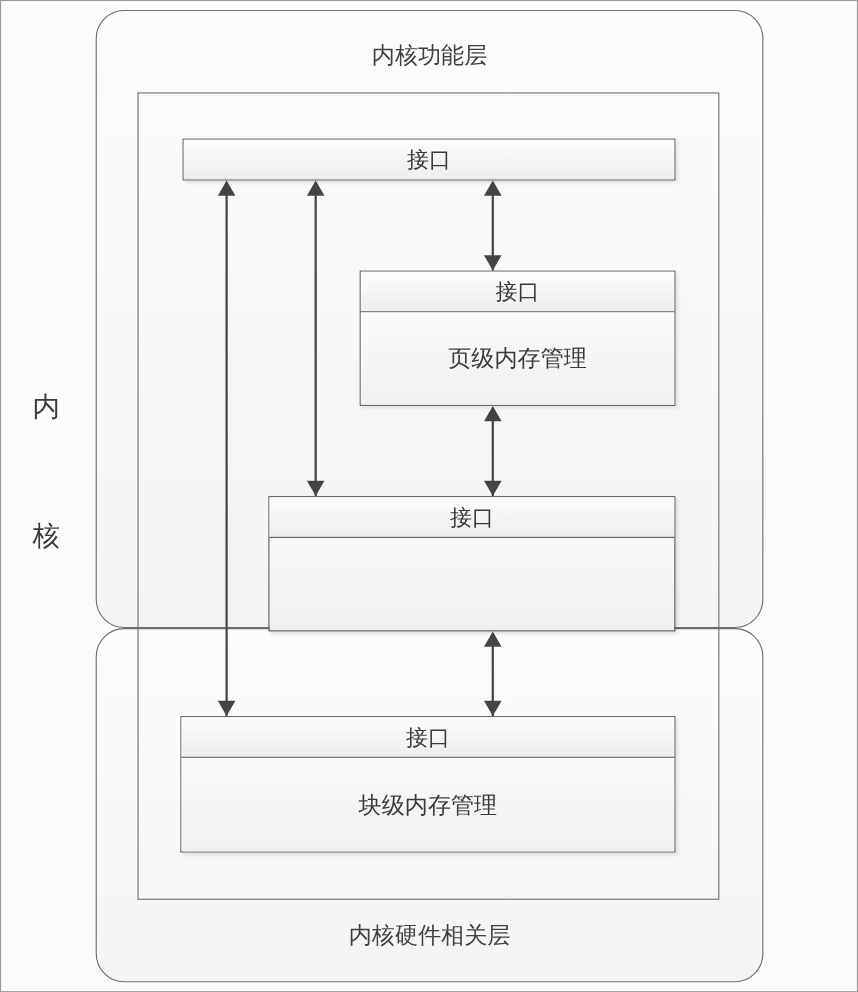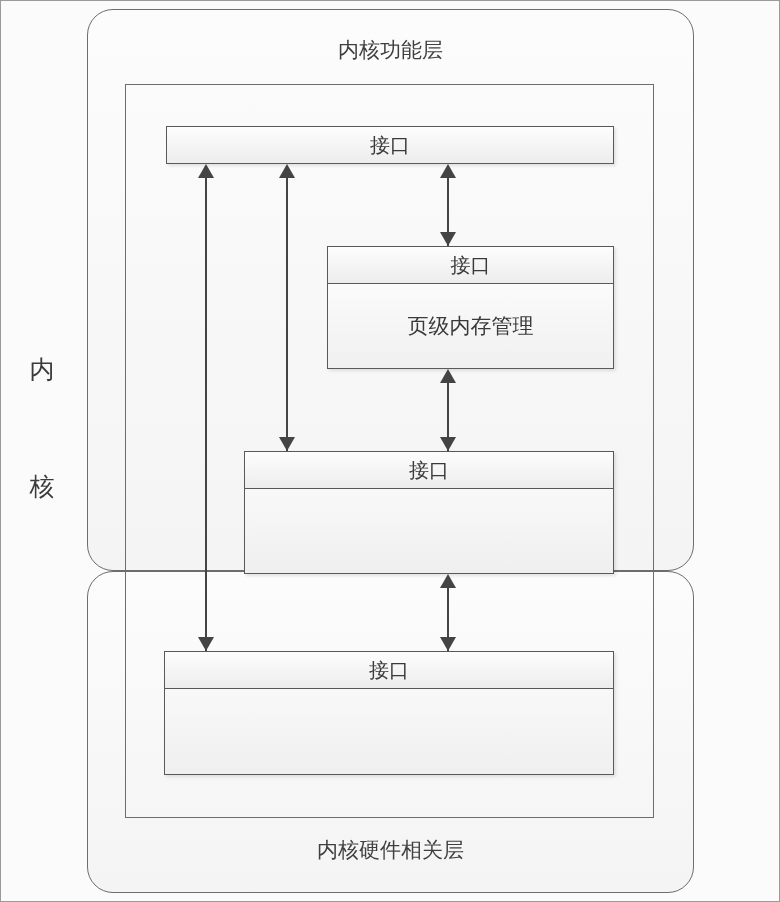--- a/index.html
+++ b/index.html
@@ -180,15 +180,16 @@
     <div class="iface">接口</div>
     <div class="body">页级内存管理</div>
   </div>
 
   <div class="module" id="mod-page">
     <div class="iface">接口</div>
   </div>
 
   <div class="module" id="mod-block">
     <div class="iface">接口</div>
+    <div class="body">块级内存管理</div>
   </div>
 
 </div>
 
 </body></html>

